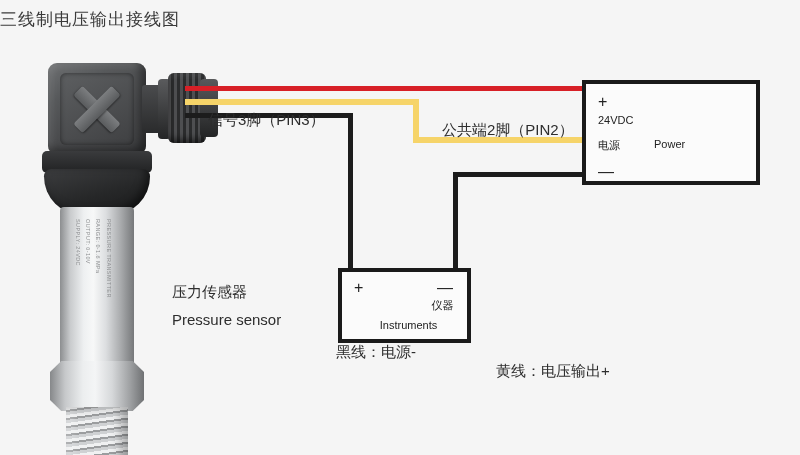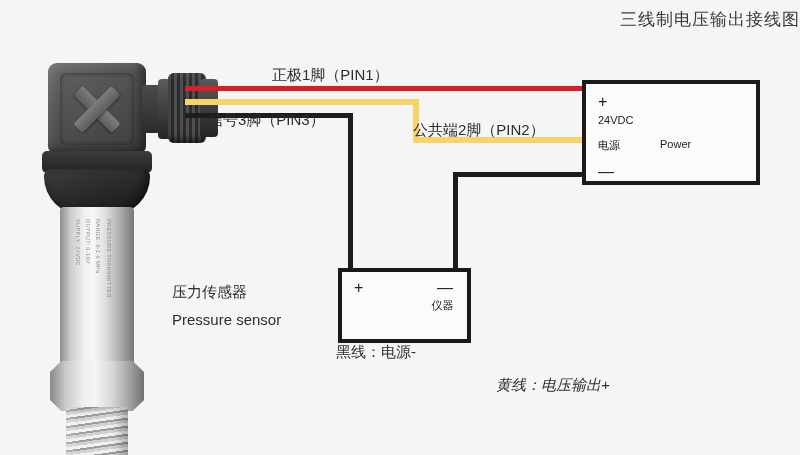--- a/index.html
+++ b/index.html
@@ -19,21 +19,21 @@
     height: 455px;
     background: #f5f5f5;
   }
 
   
   .title {
     position: absolute;
     left: 0;
     top: 8px;
     width: 800px;
-    text-align: right;
+    text-align: left;
     font-size: 17px;
     color: #3a3a3a;
     letter-spacing: 1px;
   }
 
   
   .wire {
     position: absolute;
   }
   .wire-red   { background: #d71f26; }
@@ -246,37 +246,37 @@
   <div class="wire wire-yellow" style="left:185px; top:99px; width:234px; height:6px;"></div>
   <div class="wire wire-yellow" style="left:413px; top:99px; width:6px; height:44px;"></div>
   <div class="wire wire-yellow" style="left:413px; top:137px; width:172px; height:6px;"></div>
 
   <div class="wire wire-black" style="left:185px; top:113px; width:168px; height:5px;"></div>
   <div class="wire wire-black" style="left:348px; top:113px; width:5px; height:158px;"></div>
 
   <div class="wire wire-black" style="left:453px; top:172px; width:5px; height:100px;"></div>
   <div class="wire wire-black" style="left:453px; top:172px; width:132px; height:5px;"></div>
 
-  <div class="wire-label" style="left:272px; top:66px;">正极1脚（PIN1）</div>
   <div class="wire-label" style="left:208px; top:111px;">信号3脚（PIN3）</div>
-  <div class="wire-label" style="left:413px; top:121px;">公共端2脚（PIN2）</div>
+  <div class="wire-label" style="left:442px; top:121px;">公共端2脚（PIN2）</div>
 
   <div class="box" style="left:582px; top:80px; width:178px; height:105px;">
     <div class="box-sign" style="left:12px; top:10px;">+</div>
     <div class="box-text" style="left:12px; top:30px;">24VDC</div>
     <div class="box-text" style="left:12px; top:54px;">电源</div>
-    <div class="box-text" style="left:74px; top:54px;">Power</div>
+    <div class="box-text" style="left:68px; top:54px;">Power</div>
     <div class="box-sign" style="left:12px; top:80px;">—</div>
   </div>
 
   <div class="box" style="left:338px; top:268px; width:133px; height:75px;">
     <div class="box-sign" style="left:12px; top:8px;">+</div>
     <div class="box-sign" style="right:14px; top:8px;">—</div>
     <div class="box-text" style="left:0; top:26px; width:133px; text-align:center;padding-left:34px;">仪器</div>
+    <div class="box-text" style="left:0; top:47px; width:133px; text-align:center;">Instruments</div>
   </div>
 
   <div class="caption" style="left:172px; top:310px;">Pressure sensor</div>
   <div class="caption" style="left:172px; top:282px;">压力传感器</div>
 
   <div class="legend-item" style="left:336px; top:343px;">黑线：电源-</div>
-  <div class="legend-item" style="left:496px; top:376px;font-style:italic;">黄线：电压输出+</div>
+  <div class="legend-item" style="left:496px; top:362px;">黄线：电压输出+</div>
 
 </div>
 
 </body></html>

